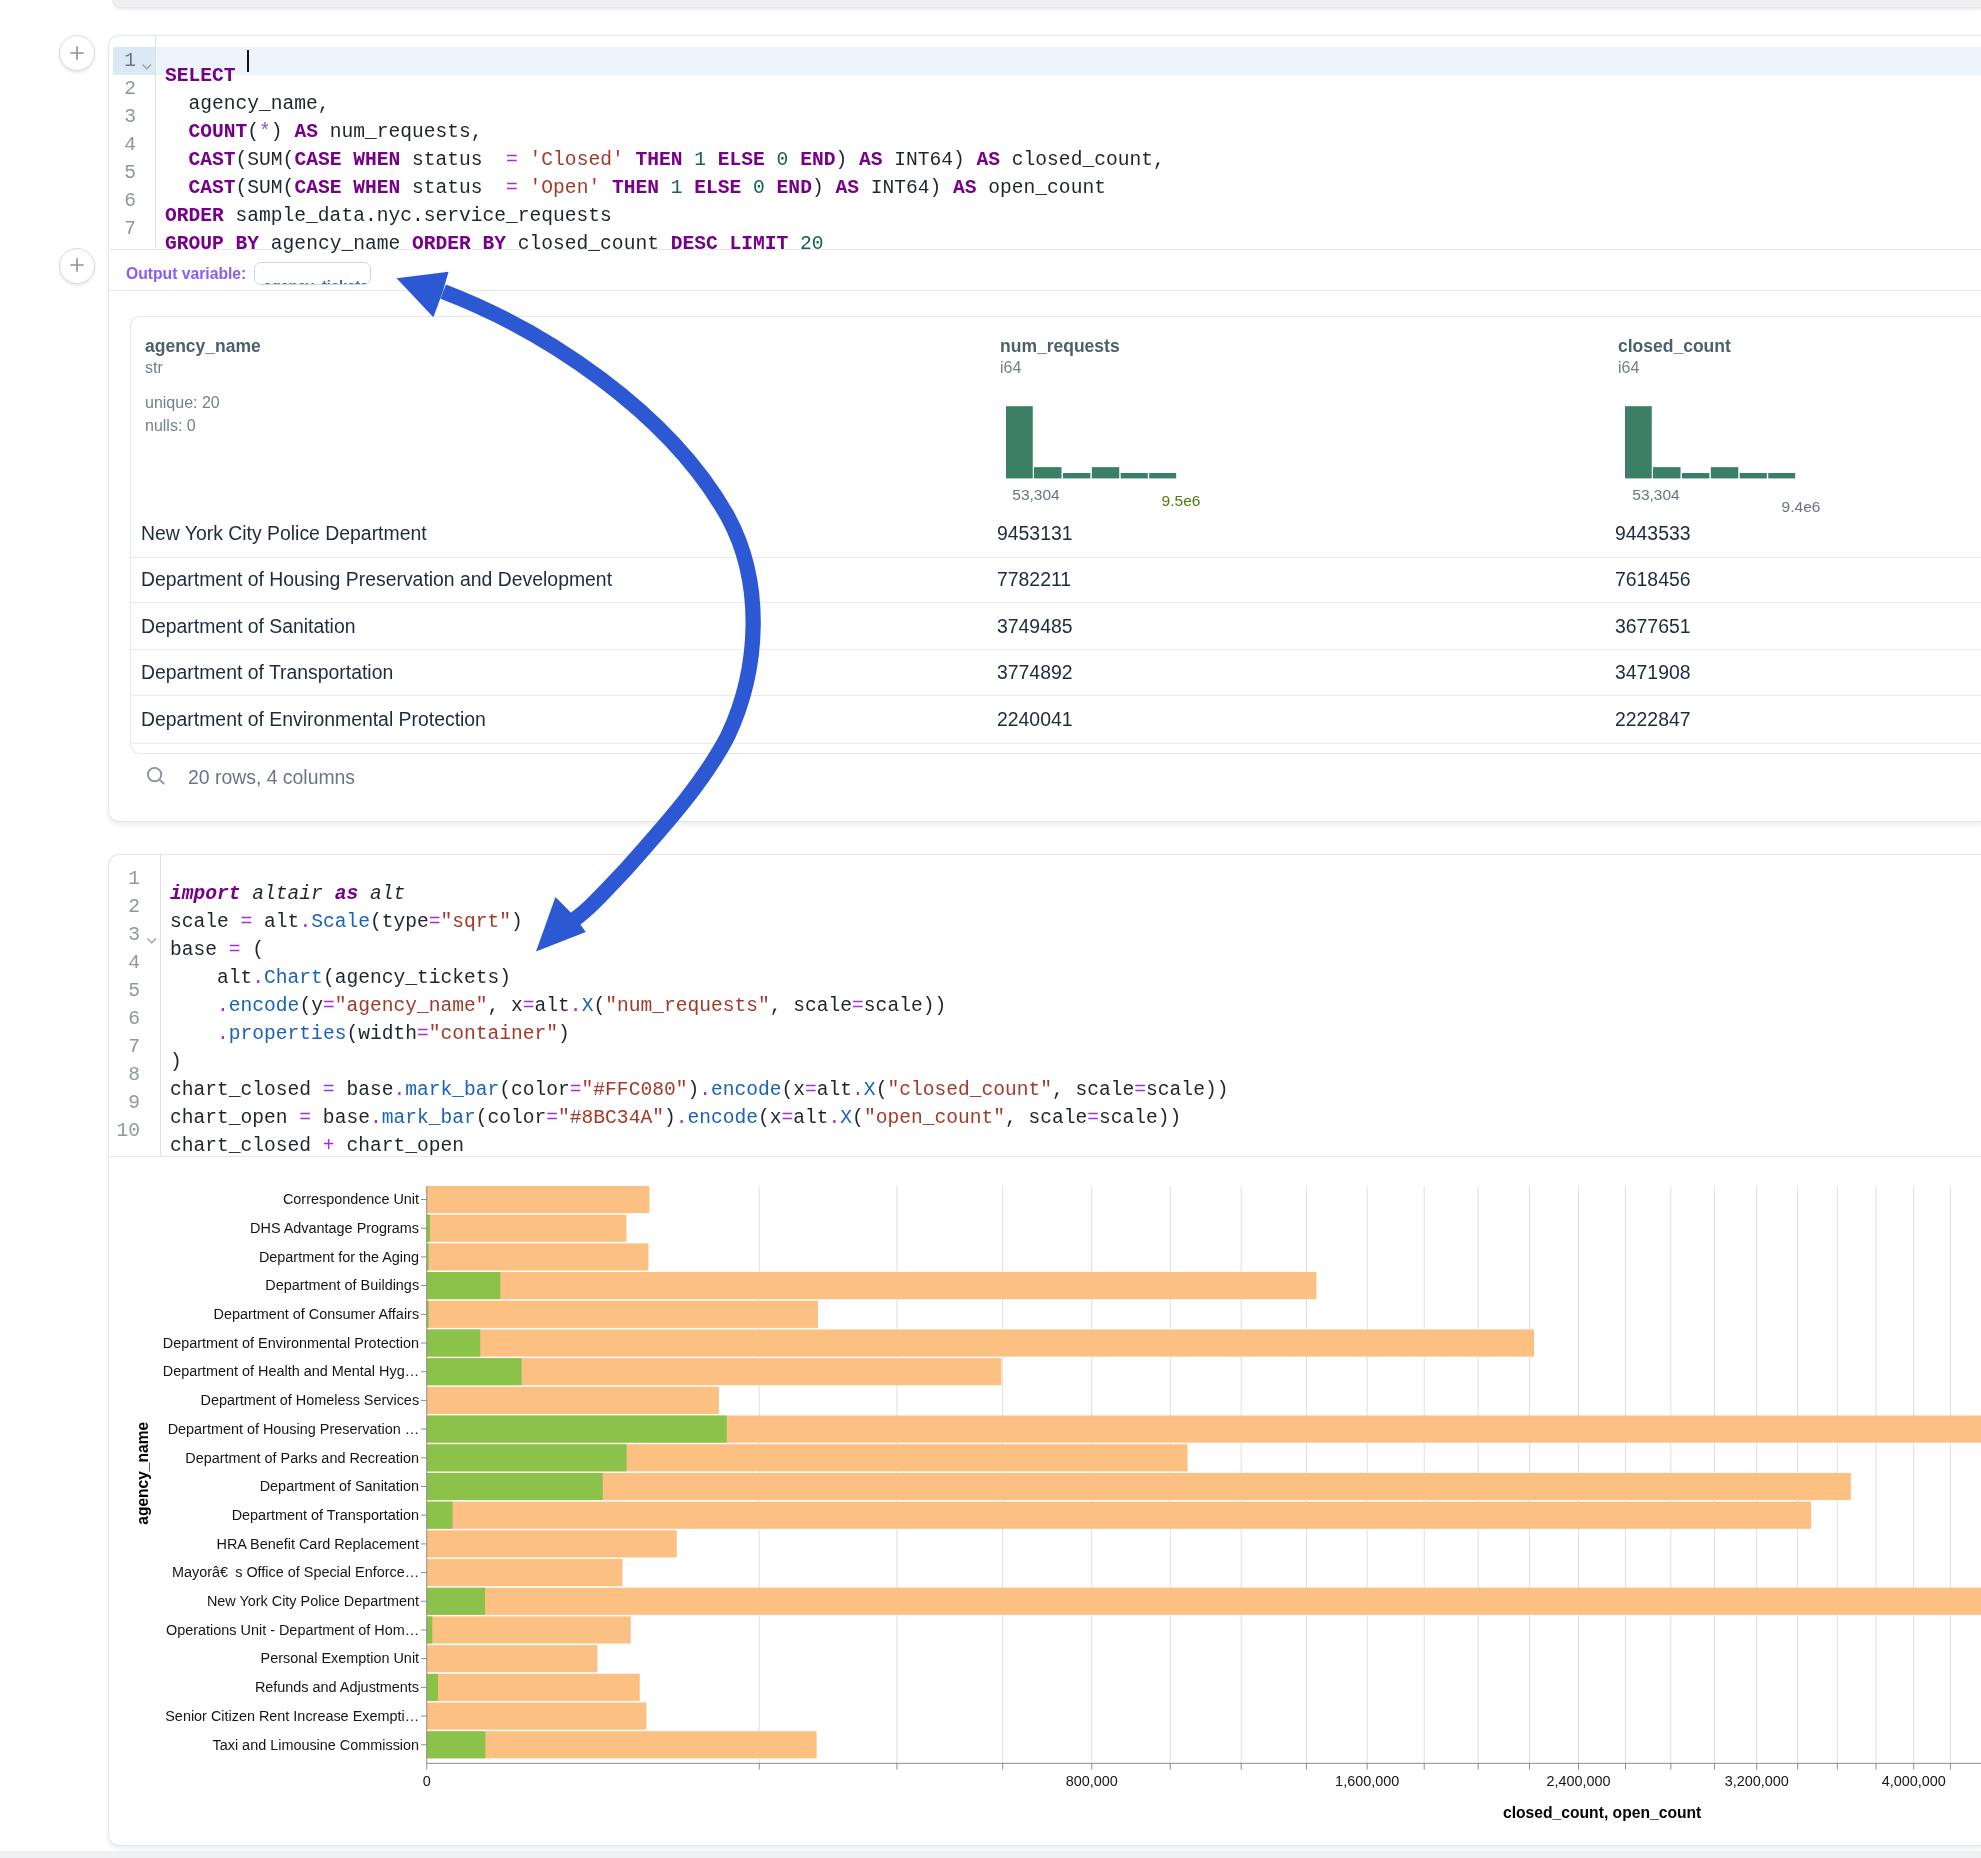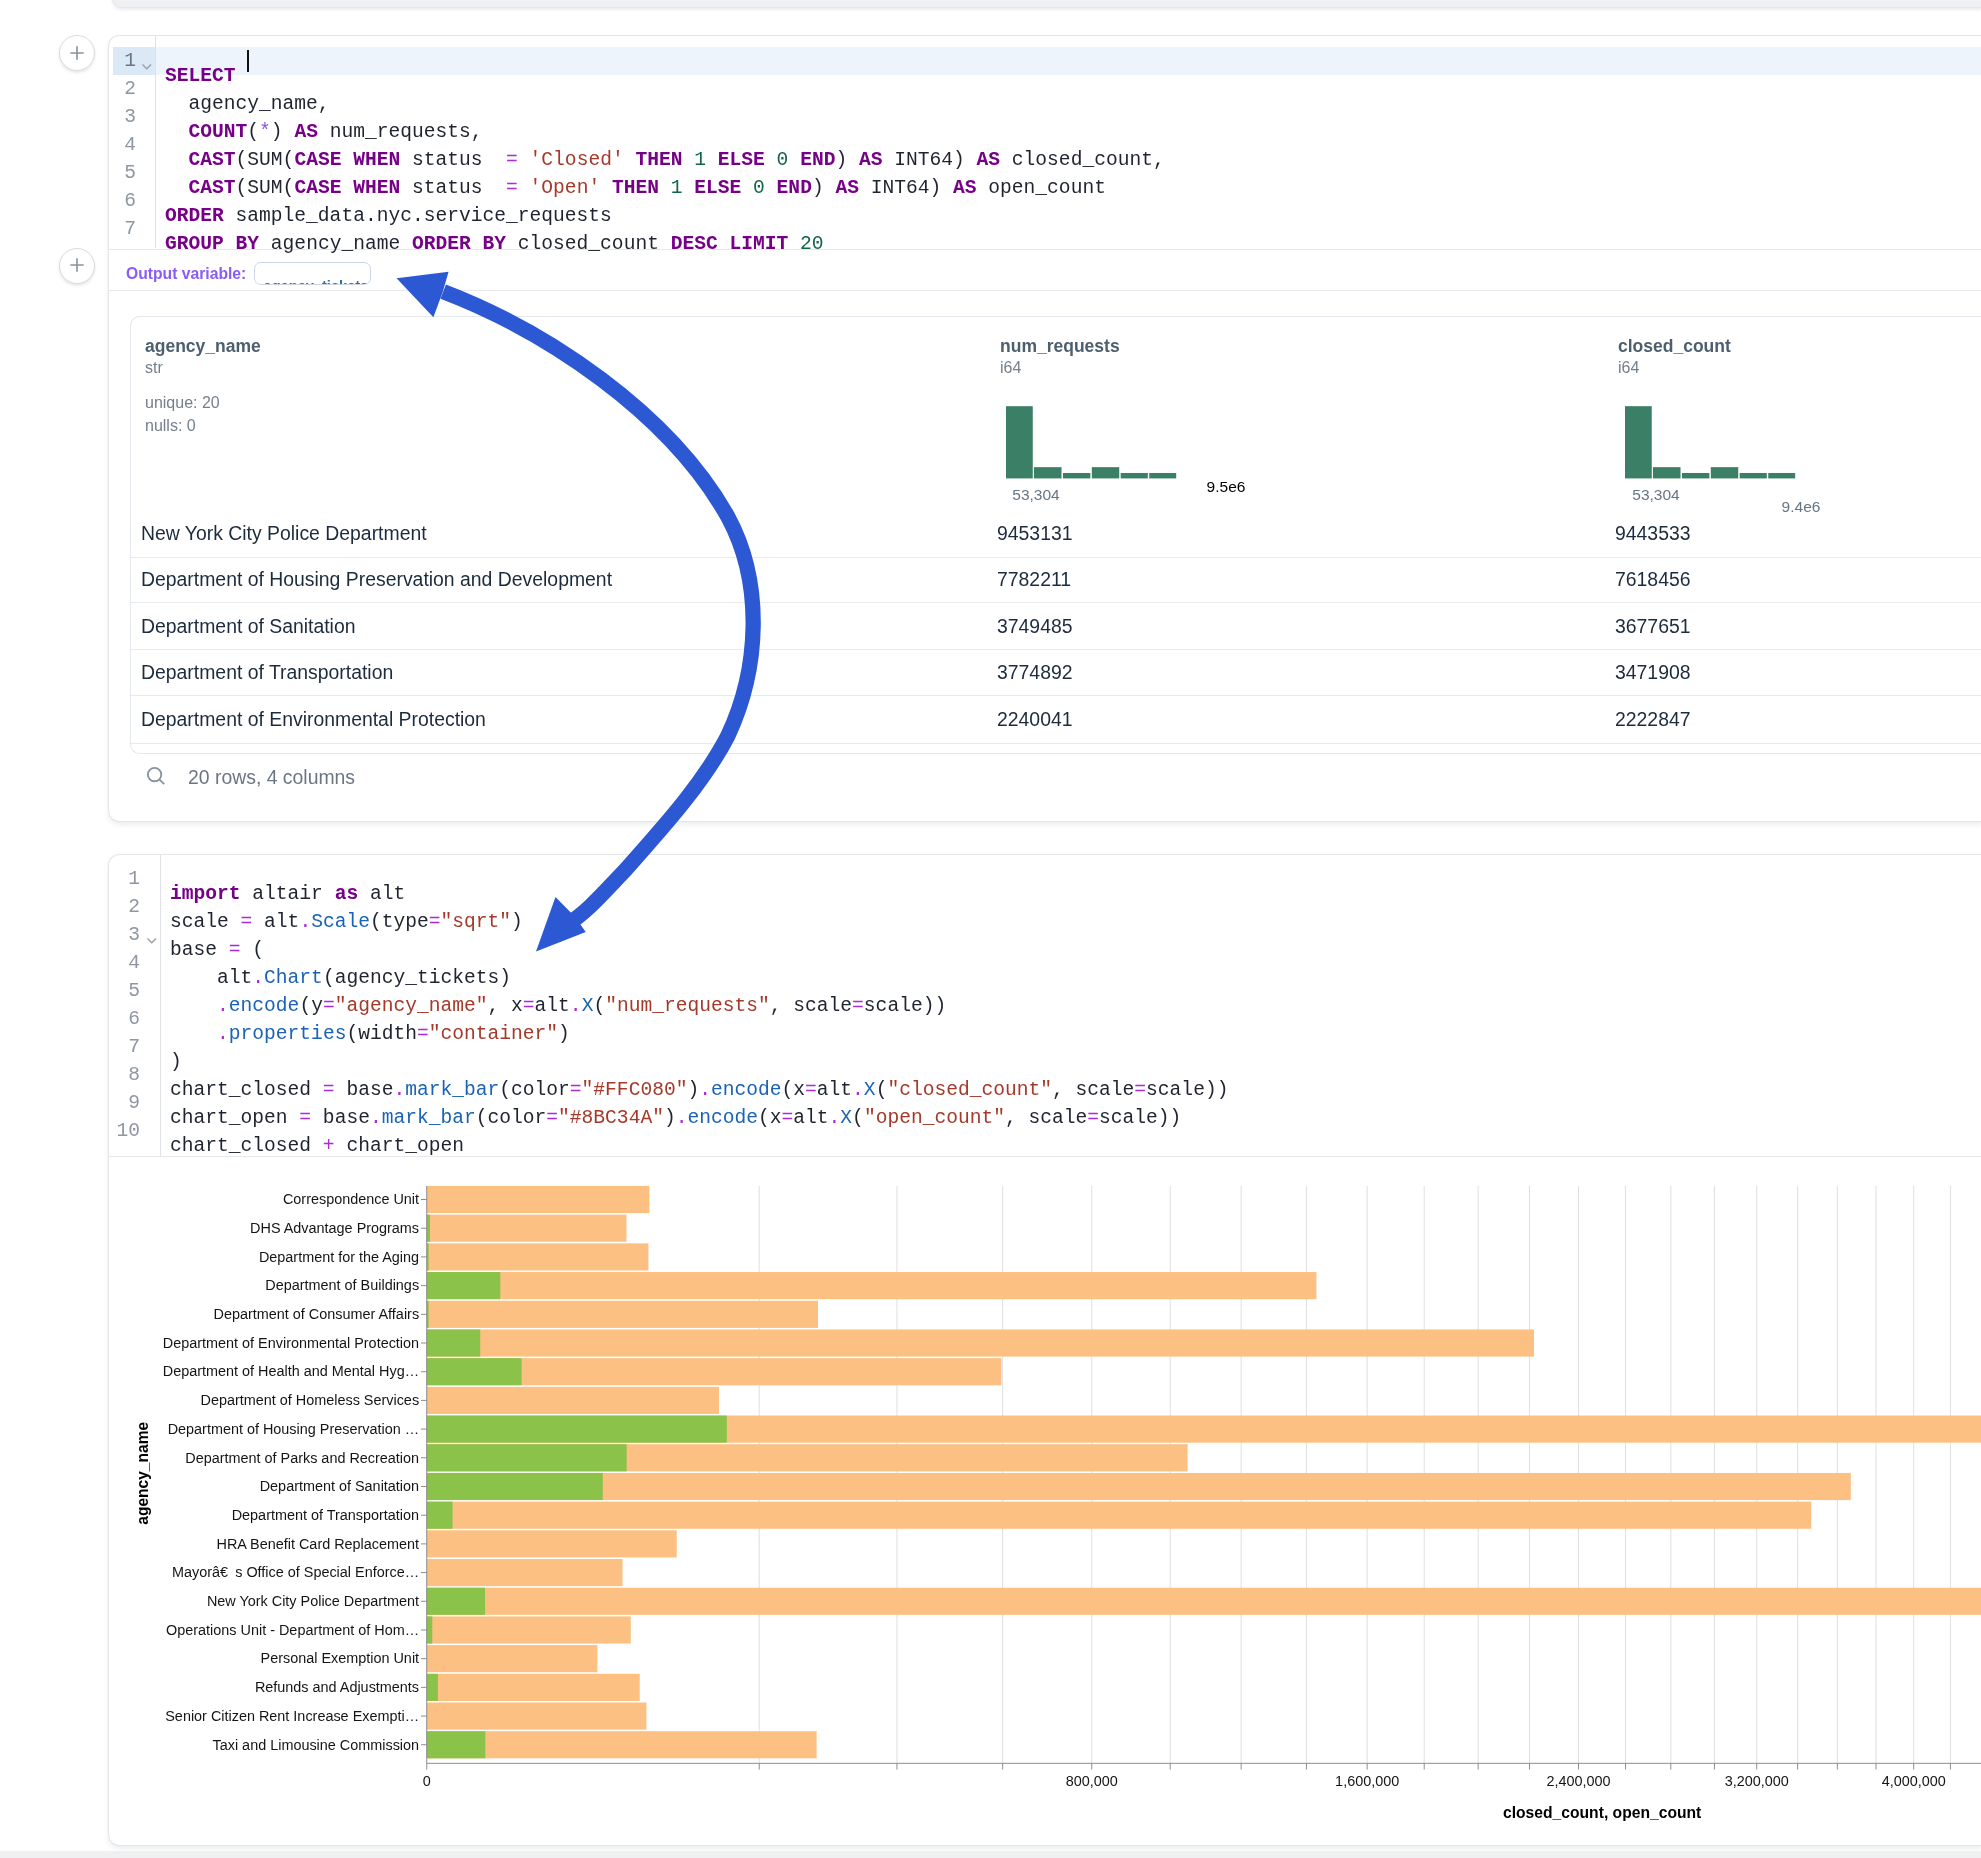--- a/index.html
+++ b/index.html
@@ -81,21 +81,21 @@
   <g fill="#3a7f66">
   <rect x="0" y="0" width="28" height="75.6"></rect>
   <rect x="29.2" y="63.8" width="28.9" height="11.8"></rect>
   <rect x="59.6" y="69.9" width="28.7" height="5.7"></rect>
   <rect x="89.8" y="63.8" width="28.7" height="11.8"></rect>
   <rect x="120" y="69.9" width="28.4" height="5.7"></rect>
   <rect x="149.9" y="69.9" width="28.2" height="5.7"></rect>
   </g>
     </svg></div>
 <div class="abs" style="left:1036px; top:486px; font-size:15.5px; color:#667585; transform:translateX(-50%);">53,304</div>
-<div class="abs" style="left:1181px; top:478px; font-size:15.5px; color:#000000; transform:translateX(-50%);margin-left:45px;">9.5e6</div>
+<div class="abs" style="left:1181px; top:492px; font-size:15.5px; color:#4d7c0f; transform:translateX(-50%);">9.5e6</div>
 
 <div class="abs" style="left:1618px; top:336px; font-size:17.5px; font-weight:bold; color:#4d5e6e;">closed_count</div>
 <div class="abs hmeta" style="left:1618px; top:359px;">i64</div>
 <div class="abs" style="left:1625px; top:406px;"><svg width="172" height="73" viewBox="0 0 180 76">
   <g fill="#3a7f66">
   <rect x="0" y="0" width="28" height="75.6"></rect>
   <rect x="29.2" y="63.8" width="28.9" height="11.8"></rect>
   <rect x="59.6" y="69.9" width="28.7" height="5.7"></rect>
   <rect x="89.8" y="63.8" width="28.7" height="11.8"></rect>
   <rect x="120" y="69.9" width="28.4" height="5.7"></rect>
@@ -144,21 +144,21 @@
 <div class="abs gnum" style="left:108px; top:977px; width:32px;">5</div>
 <div class="abs gnum" style="left:108px; top:1005px; width:32px;">6</div>
 <div class="abs gnum" style="left:108px; top:1033px; width:32px;">7</div>
 <div class="abs gnum" style="left:108px; top:1061px; width:32px;">8</div>
 <div class="abs gnum" style="left:108px; top:1089px; width:32px;">9</div>
 <div class="abs gnum" style="left:108px; top:1117px; width:32px;">10</div>
 <div class="abs" style="left:146px; top:931px;"><svg width="11.5" height="7.6" viewBox="0 0 12 8">
       <path d="M1.5 1.5 L6 6 L10.5 1.5" stroke="#9aa1a8" stroke-width="1.5" fill="none"></path>
     </svg></div>
 
-<div class="abs mono codeline" style="left:170px; top:865px;"><span class="kw">import</span> altair <span class="kw">as</span> alt</div>
+<div class="abs mono codeline" style="left:170px; top:865px;font-style:italic;"><span class="kw">import</span> altair <span class="kw">as</span> alt</div>
 <div class="abs mono codeline" style="left:170px; top:893px;">scale <span class="op">=</span> alt<span class="op">.</span><span class="fn">Scale</span>(type<span class="op">=</span><span class="str">"sqrt"</span>)</div>
 <div class="abs mono codeline" style="left:170px; top:921px;">base <span class="op">=</span> (</div>
 <div class="abs mono codeline" style="left:170px; top:949px;">    alt<span class="op">.</span><span class="fn">Chart</span>(agency_tickets)</div>
 <div class="abs mono codeline" style="left:170px; top:977px;">    <span class="op">.</span><span class="fn">encode</span>(y<span class="op">=</span><span class="str">"agency_name"</span>, x<span class="op">=</span>alt<span class="op">.</span><span class="fn">X</span>(<span class="str">"num_requests"</span>, scale<span class="op">=</span>scale))</div>
 <div class="abs mono codeline" style="left:170px; top:1005px;">    <span class="op">.</span><span class="fn">properties</span>(width<span class="op">=</span><span class="str">"container"</span>)</div>
 <div class="abs mono codeline" style="left:170px; top:1033px;">)</div>
 <div class="abs mono codeline" style="left:170px; top:1061px;">chart_closed <span class="op">=</span> base<span class="op">.</span><span class="fn">mark_bar</span>(color<span class="op">=</span><span class="str">"#FFC080"</span>)<span class="op">.</span><span class="fn">encode</span>(x<span class="op">=</span>alt<span class="op">.</span><span class="fn">X</span>(<span class="str">"closed_count"</span>, scale<span class="op">=</span>scale))</div>
 <div class="abs mono codeline" style="left:170px; top:1089px;">chart_open <span class="op">=</span> base<span class="op">.</span><span class="fn">mark_bar</span>(color<span class="op">=</span><span class="str">"#8BC34A"</span>)<span class="op">.</span><span class="fn">encode</span>(x<span class="op">=</span>alt<span class="op">.</span><span class="fn">X</span>(<span class="str">"open_count"</span>, scale<span class="op">=</span>scale))</div>
 <div class="abs mono codeline" style="left:170px; top:1117px;">chart_closed <span class="op">+</span> chart_open</div>
 

